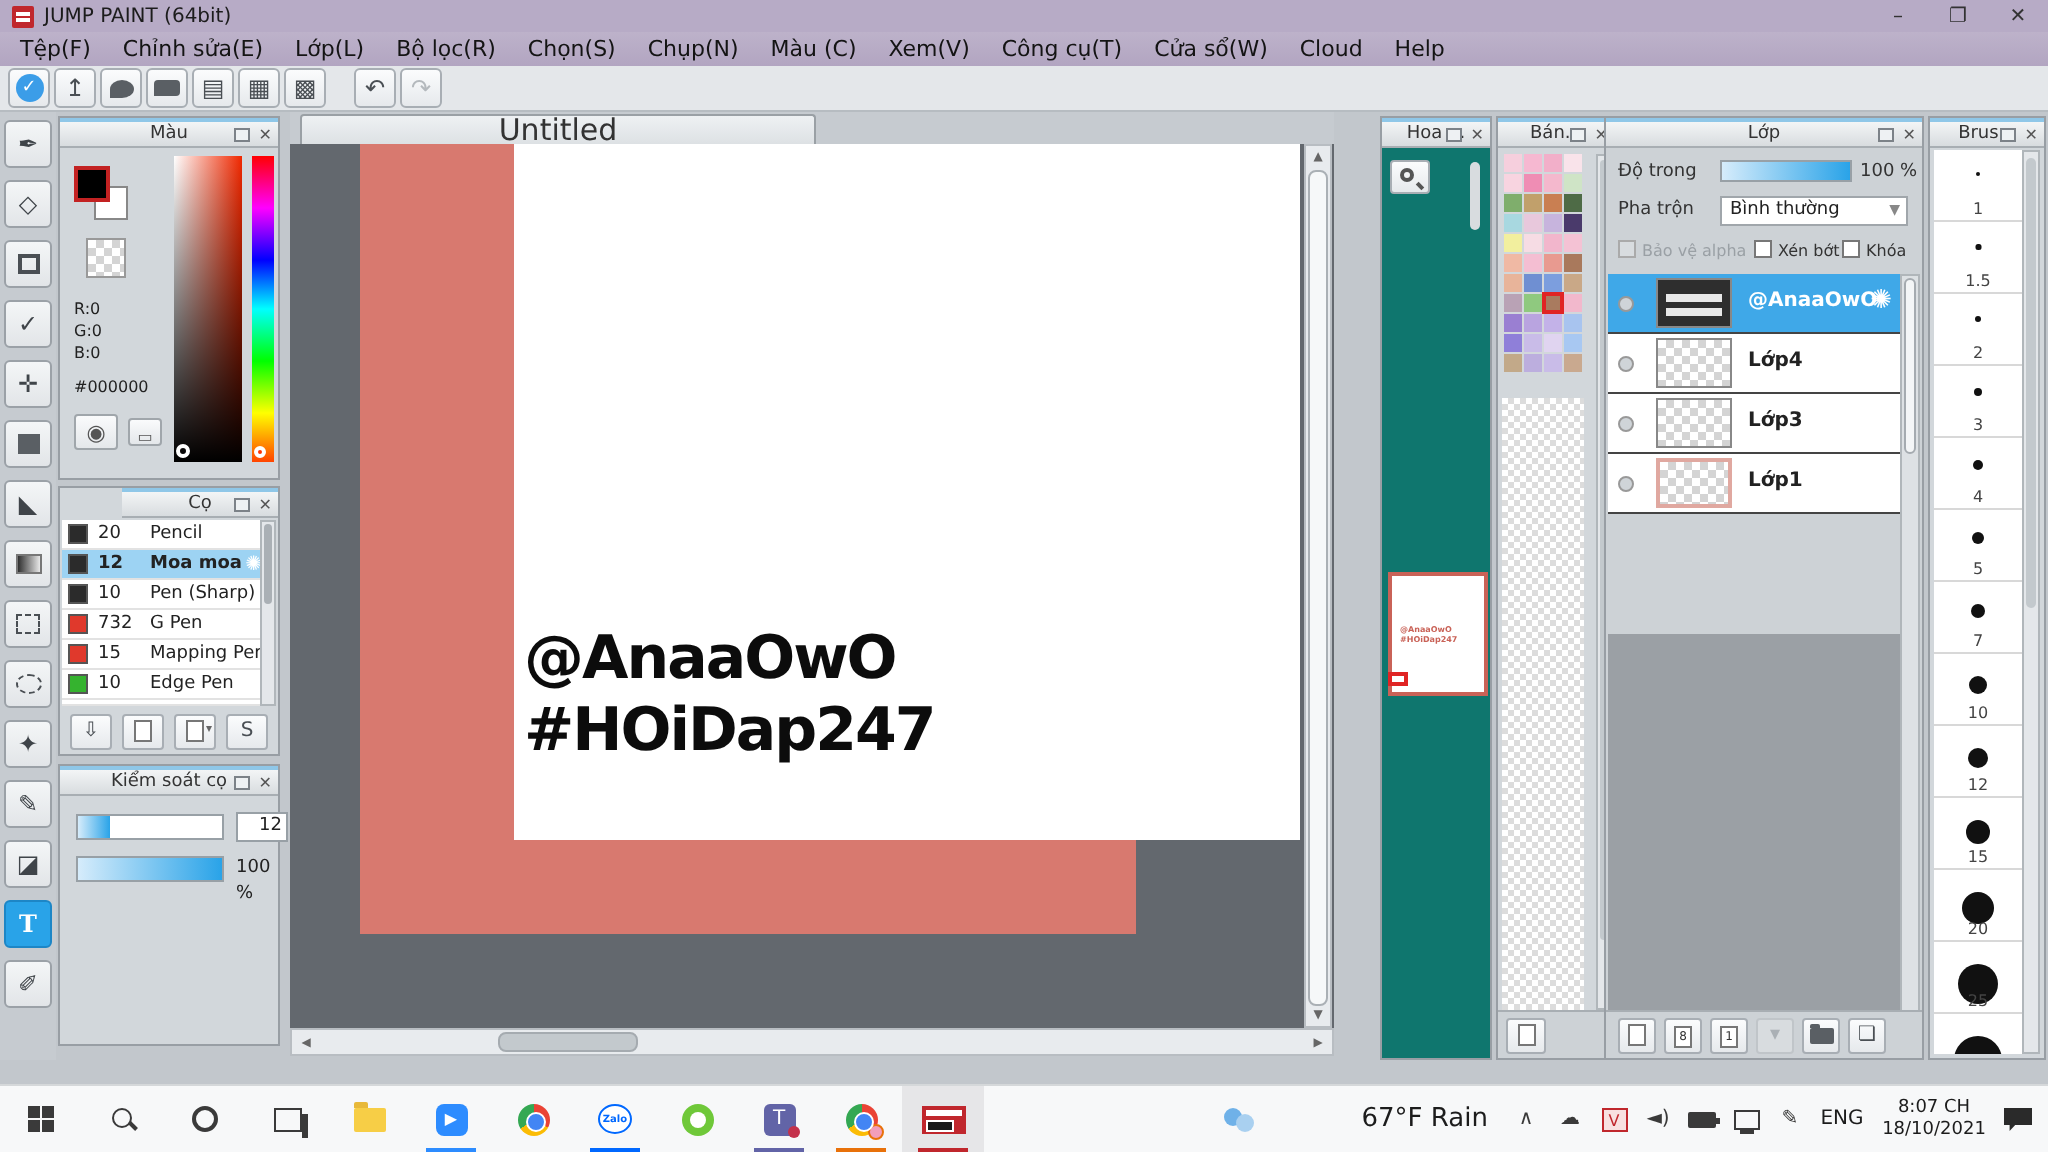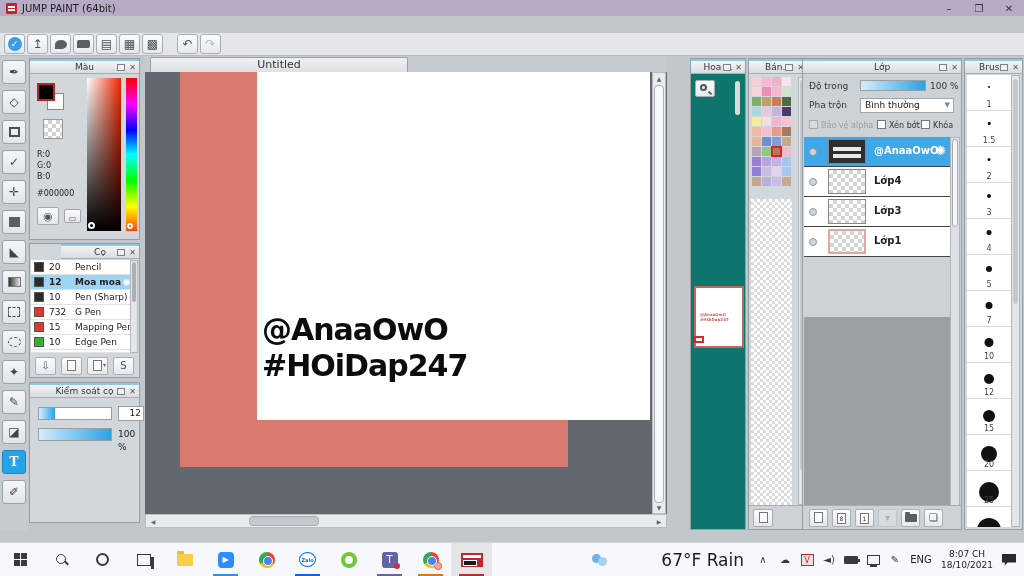--- a/index.html
+++ b/index.html
@@ -76,21 +76,21 @@
 
   
   .panel-kscc { left:29px; top:382px; width:111px; height:141px; }
   .slider { position:absolute; left:8px; width:74px; height:13px; border:1px solid #98a0a6; background:#fff; }
   .slider .fill { height:100%; background:linear-gradient(to right,#d6ecfb,#29a3e8); }
   .val-box { position:absolute; left:88px; width:26px; height:15px; border:1px solid #98a0a6; background:#fff; font-size:9px; text-align:right; padding-right:2px; line-height:13px; }
   .val-label { position:absolute; left:88px; font-size:9px; line-height:13px; }
 
   
   .tabbar { position:absolute; left:145px; top:56px; width:522px; height:16px; background:#c6cbd0; }
-  .tab { position:absolute; left:5px; top:1px; width:258px; height:15px; background:linear-gradient(#eef1f3,#dde1e4); border:1px solid #9aa0a5; border-bottom:none; border-radius:2px 2px 0 0; font-size:11px; text-align:center; line-height:14px; color:#333; }
+  .tab { position:absolute; left:5px; top:1px; width:258px; height:15px; background:linear-gradient(#eef1f3,#dde1e4); border:1px solid #9aa0a5; border-bottom:none; border-radius:2px 2px 0 0; font-size:15px; text-align:center; line-height:14px; color:#333; }
   .viewport { position:absolute; left:145px; top:72px; width:522px; height:442px; background:#63686e; overflow:hidden; }
   .cv-salmon-left { position:absolute; left:35px; top:0; width:77px; height:395px; background:#d8796f; }
   .cv-white { position:absolute; left:112px; top:0; width:393px; height:348px; background:#fff; }
   .cv-salmon-bottom { position:absolute; left:35px; top:348px; width:388px; height:47px; background:#d8796f; }
   .cv-text { position:absolute; left:5px; top:240px; font-size:30px; line-height:36px; font-weight:800; color:#0c0c0c; letter-spacing:-1px; white-space:nowrap; }
   .vscroll { position:absolute; left:507px; top:0; width:14px; height:442px; background:#e8ebee; border:1px solid #b8bdc2; }
   .vscroll .thumb { position:absolute; left:1px; top:12px; width:10px; height:418px; background:#f6f8f9; border:1px solid #aab0b5; border-radius:4px; }
   .sb-arrow { position:absolute; font-size:6px; color:#666; width:12px; text-align:center; }
   .hscroll { position:absolute; left:145px; top:514px; width:522px; height:14px; background:#e8ebee; border:1px solid #b8bdc2; }
   .hscroll .thumb { position:absolute; left:103px; top:1px; width:70px; height:10px; background:#c3c9cd; border:1px solid #a5abb0; border-radius:4px; }
@@ -187,21 +187,21 @@
   .teams-app::after { content:""; position:absolute; right:-2px; bottom:-1px; width:6px; height:6px; background:#c4314b; border-radius:50%; }
   .chrome2-badge { position:absolute; right:-3px; bottom:-2px; width:8px; height:8px; background:#f29ebb; border:1px solid #e8710a; border-radius:50%; }
   .jump-app { width:22px; height:14px; background:#c0272d; position:relative; }
   .jump-app::before { content:""; position:absolute; left:2px; top:2px; width:18px; height:3px; background:#fff; }
   .jump-app::after { content:""; position:absolute; left:2px; top:7px; width:12px; height:4px; background:#1a1a1a; border:1px solid #fff; }
   .tray { margin-left:auto; display:flex; align-items:center; padding-right:4px; }
   .weather-wrap { display:flex; align-items:center; margin-right:8px; }
   .weather-ico { width:16px; height:12px; position:relative; margin-right:5px; }
   .weather-ico::before { content:""; position:absolute; left:0; top:0; width:9px; height:9px; background:#6fb1e8; border-radius:50%; }
   .weather-ico::after { content:""; position:absolute; left:6px; top:3px; width:9px; height:9px; background:#a9d0f0; border-radius:50%; }
-  .weather-text { font-size:17px; color:#1c1c1c;margin-left:48px; }
+  .weather-text { font-size:13px; color:#1c1c1c;margin-left:48px; }
   .tray-ico { width:22px; text-align:center; font-size:10px; color:#3a3a3a; }
   .vbox { color:#c0272d; border:1px solid #c0272d; background:#f8e0e0; font-size:8px; width:13px; height:12px; line-height:11px; margin:0 auto; }
   .battery-ico { width:14px; height:8px; border:1px solid #3a3a3a; border-radius:1px; position:relative; margin:0 auto; background:#3a3a3a; }
   .battery-ico::after { content:""; position:absolute; right:-3px; top:2px; width:2px; height:3px; background:#3a3a3a; }
   .network-ico { width:13px; height:10px; border:1.5px solid #3a3a3a; position:relative; margin:0 auto; }
   .network-ico::after { content:""; position:absolute; left:2px; bottom:-3px; width:7px; height:1.5px; background:#3a3a3a; }
   .lang-ind { font-size:10px; color:#1c1c1c; width:30px; text-align:center; }
   .clock { text-align:center; font-size:9px; line-height:11px; color:#1c1c1c; width:62px; }
   .notif-ico { width:14px; height:12px; background:#2a2a2a; margin:0 auto; clip-path:polygon(0 0,100% 0,100% 75%,40% 75%,20% 100%,20% 75%,0 75%); }
 </style>
@@ -213,20 +213,34 @@
   <div class="titlebar">
     <div class="app-icon"></div>
     <div class="t-title">JUMP PAINT (64bit)</div>
     <div class="win-controls">
       <div class="win-btn">–</div>
       <div class="win-btn">❐</div>
       <div class="win-btn">✕</div>
     </div>
   </div>
 
+  <div class="menubar" id="menubar">
+      <div class="menu-item">Tệp(F)</div>
+      <div class="menu-item">Chỉnh sửa(E)</div>
+      <div class="menu-item">Lớp(L)</div>
+      <div class="menu-item">Bộ lọc(R)</div>
+      <div class="menu-item">Chọn(S)</div>
+      <div class="menu-item">Chụp(N)</div>
+      <div class="menu-item">Màu (C)</div>
+      <div class="menu-item">Xem(V)</div>
+      <div class="menu-item">Công cụ(T)</div>
+      <div class="menu-item">Cửa sổ(W)</div>
+      <div class="menu-item">Cloud</div>
+      <div class="menu-item">Help</div>
+    </div>
 
   <div class="toolbar" id="toolbar">
       <div class="tb-btn">
         <span class="cloud-circle">✓</span>
       </div>
       <div class="tb-btn">
         <span>↥</span>
       </div>
       <div class="tb-btn">
         <span class="bubble-round"></span>

